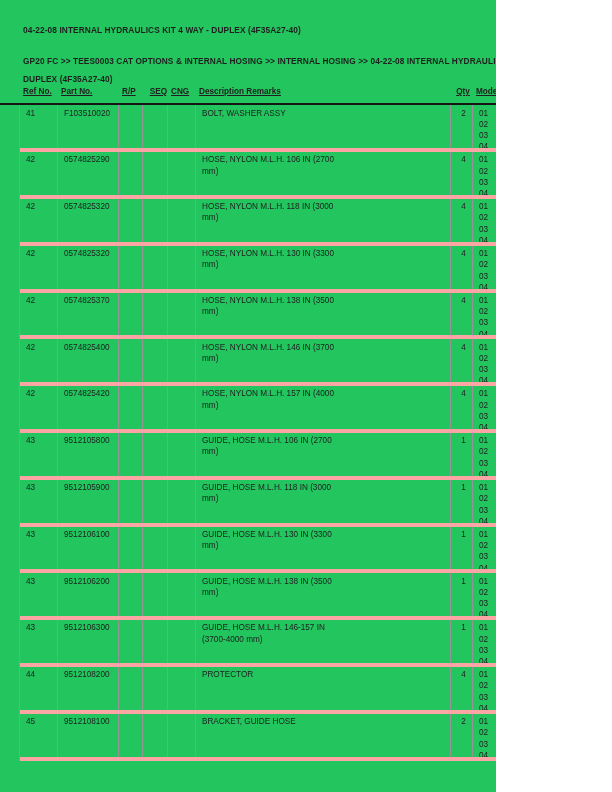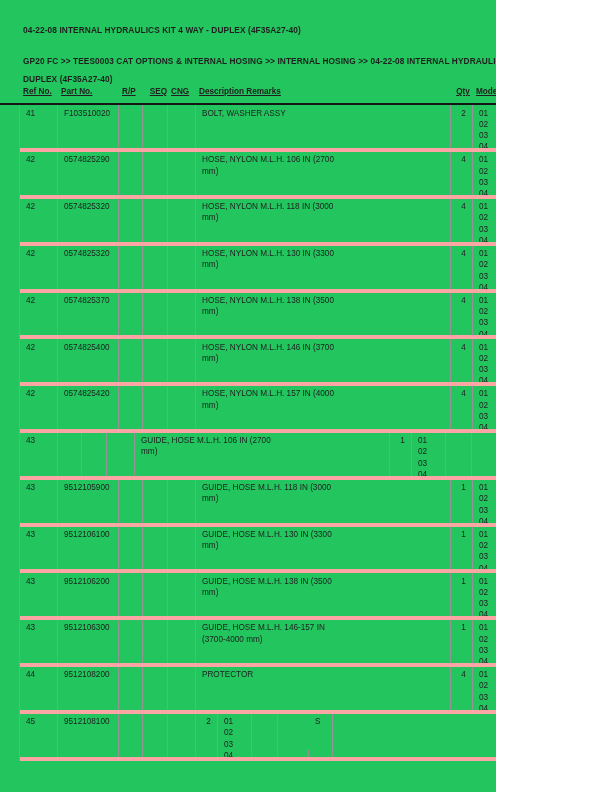--- a/index.html
+++ b/index.html
@@ -188,20 +188,21 @@
 02
 03
 04</div>
     <div class="td c-from"></div>
     <div class="td c-upto"></div>
     <div class="td c-mr">S</div>
   </div>
 
   <div class="tr">
     <div class="td c-ref">43</div>
+    <div class="td c-part">9512105800</div>
     <div class="td c-rp"></div>
     <div class="td c-seq"></div>
     <div class="td c-cng"></div>
     <div class="td c-desc">GUIDE, HOSE M.L.H. 106 IN (2700
 mm)</div>
     <div class="td c-qty">1</div>
     <div class="td c-model">01
 02
 03
 04</div>
@@ -298,20 +299,21 @@
     <div class="td c-upto"></div>
     <div class="td c-mr">S</div>
   </div>
 
   <div class="tr">
     <div class="td c-ref">45</div>
     <div class="td c-part">9512108100</div>
     <div class="td c-rp"></div>
     <div class="td c-seq"></div>
     <div class="td c-cng"></div>
+    <div class="td c-desc">BRACKET, GUIDE HOSE</div>
     <div class="td c-qty">2</div>
     <div class="td c-model">01
 02
 03
 04</div>
     <div class="td c-from"></div>
     <div class="td c-upto"></div>
     <div class="td c-mr">S</div>
   </div>
 </div>

